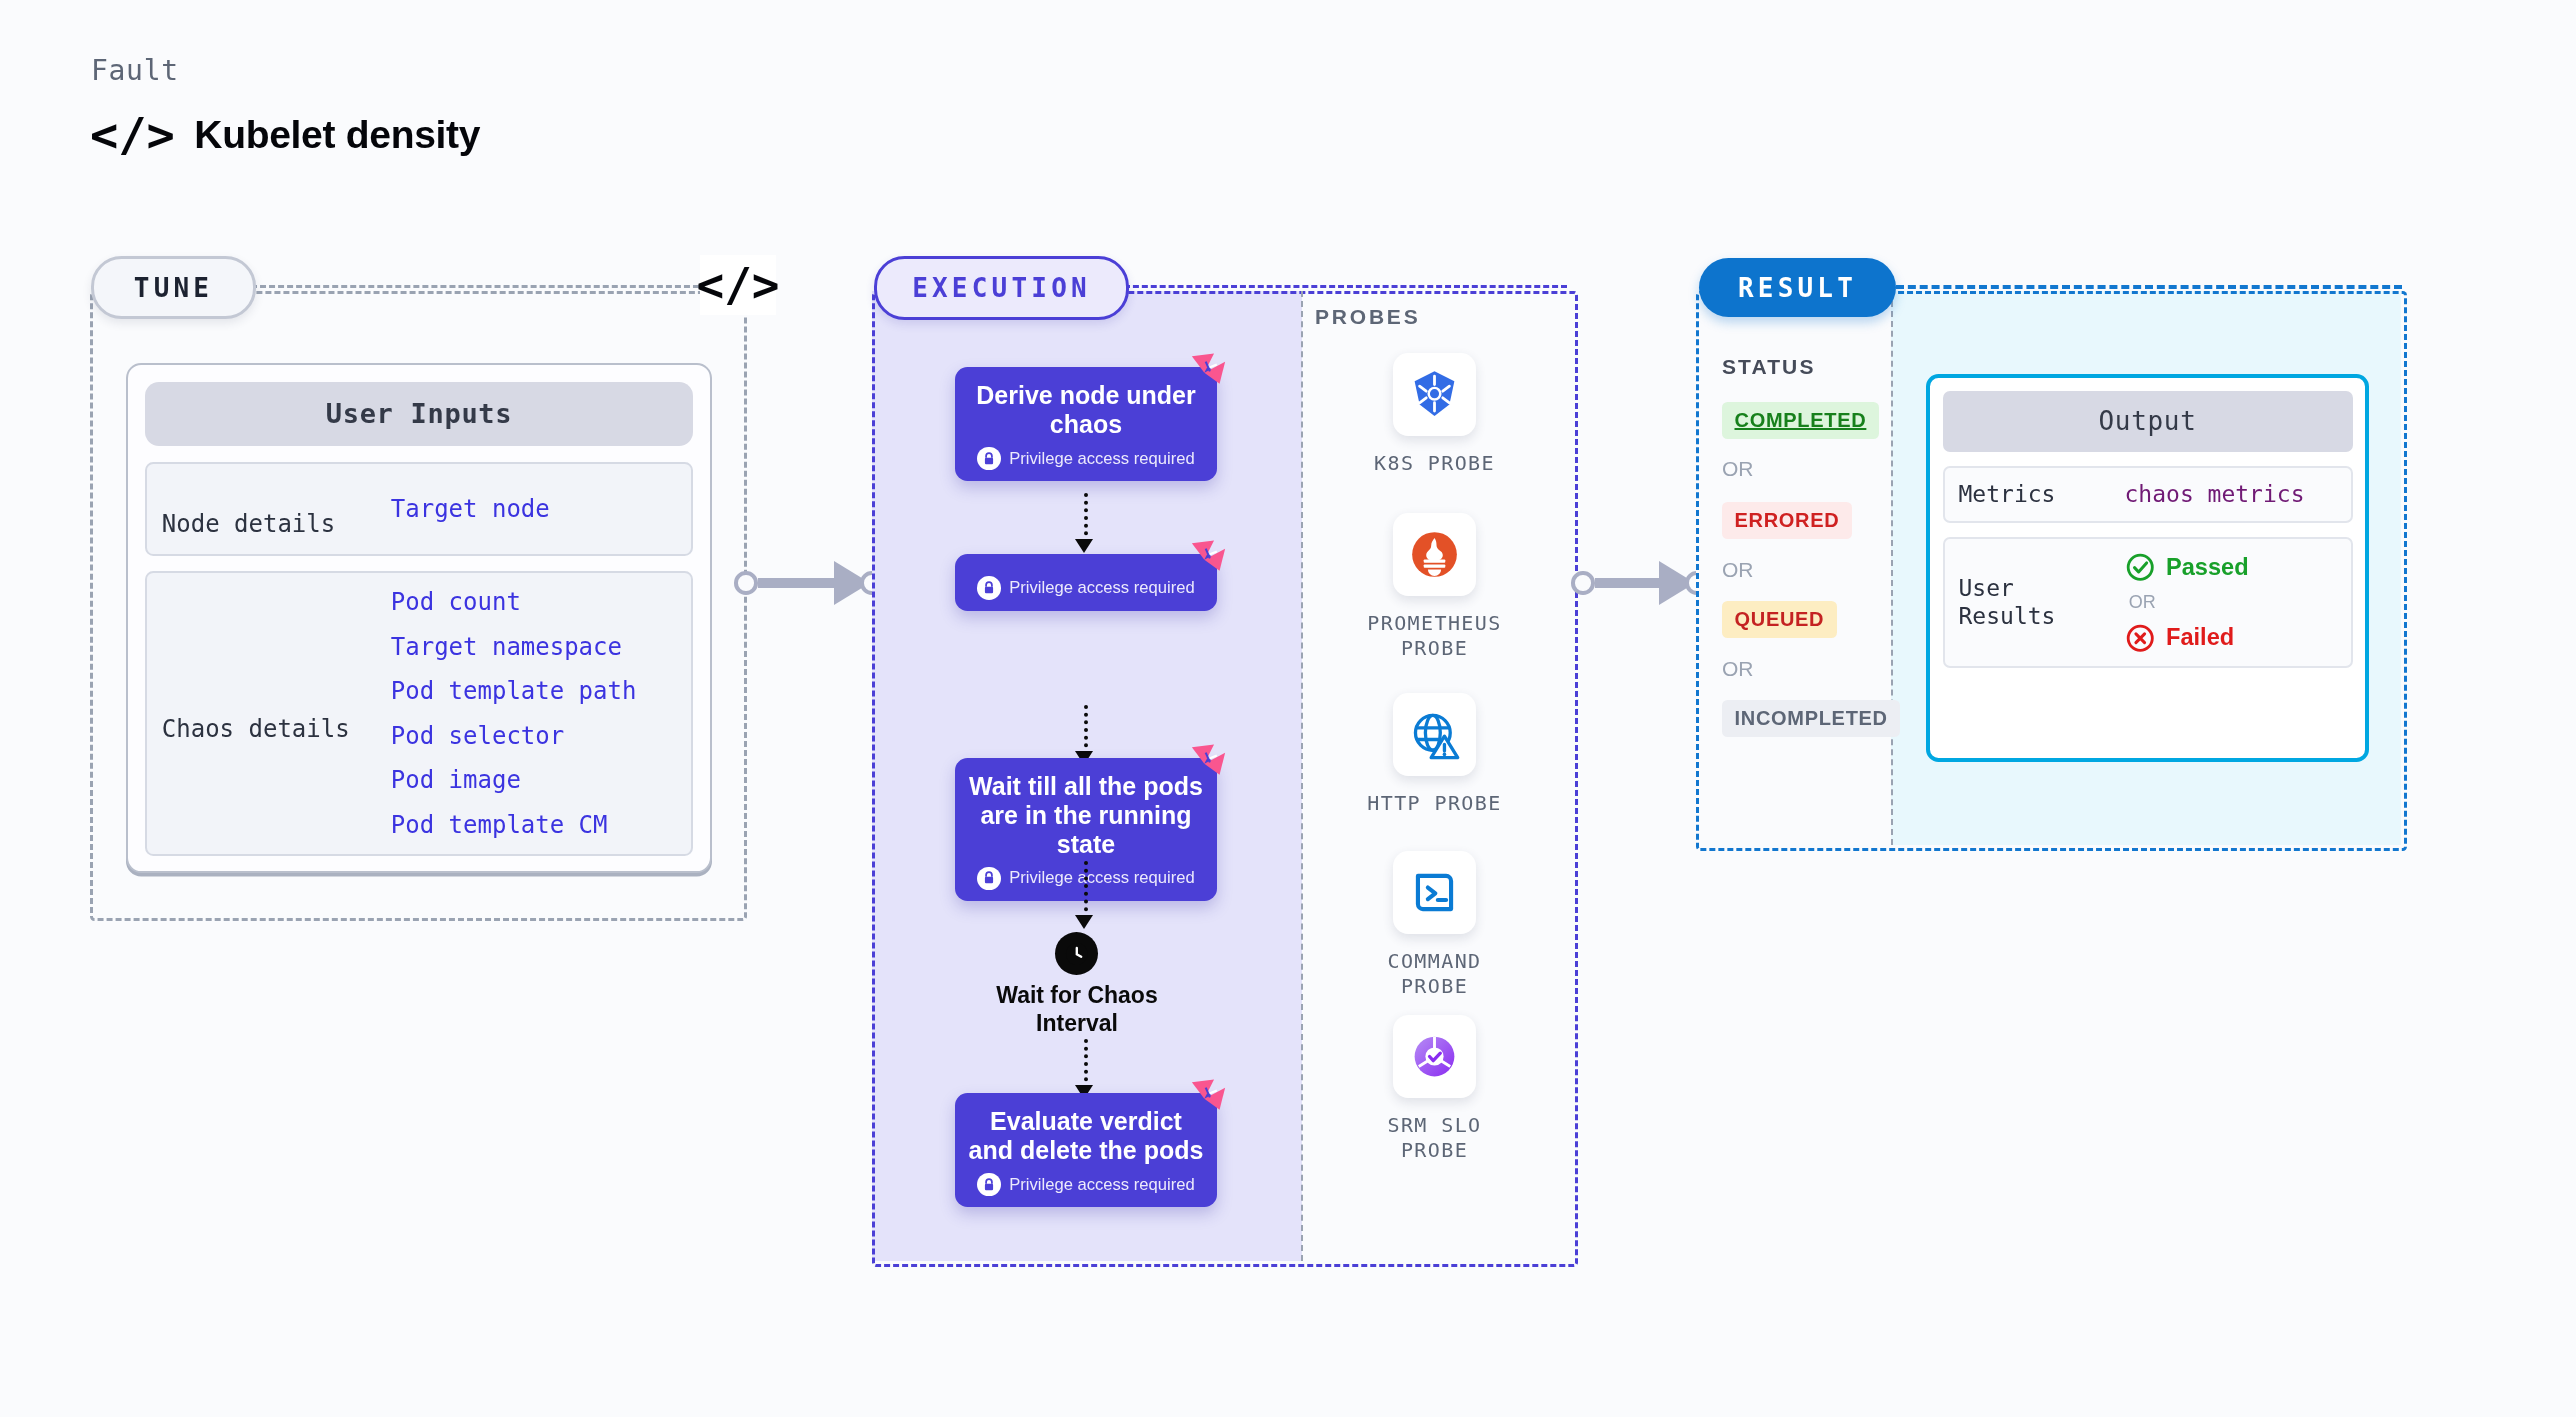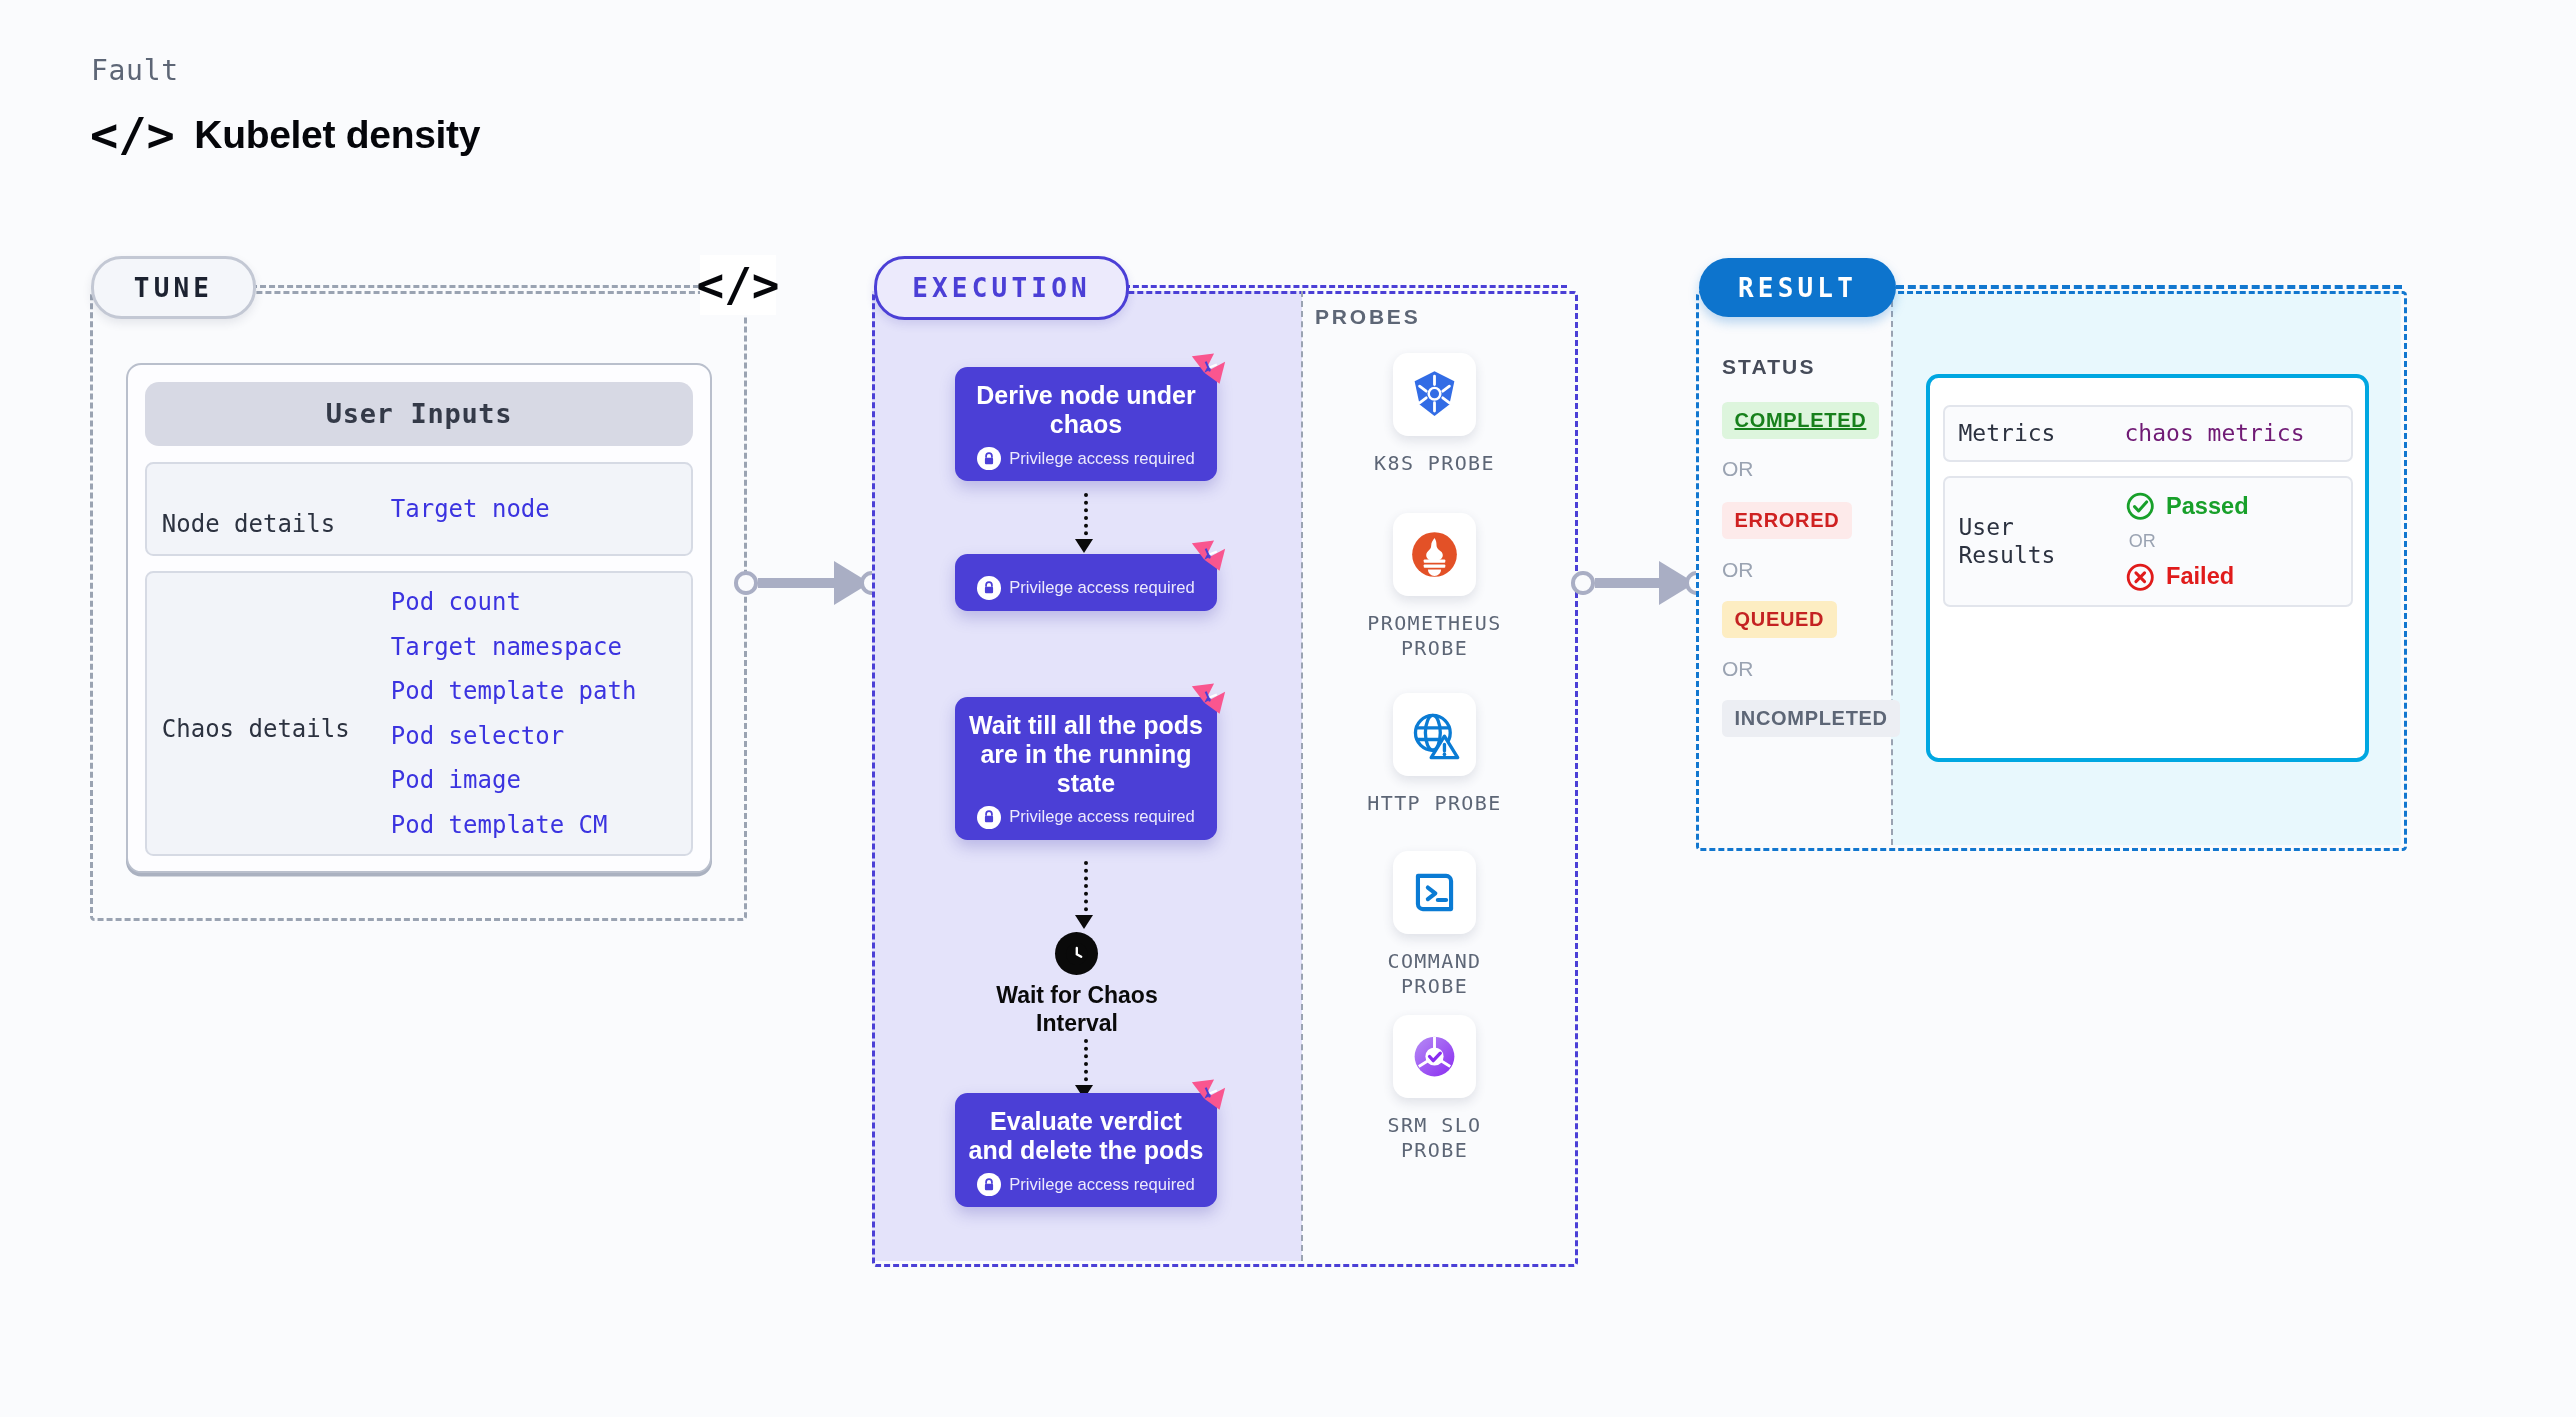--- a/index.html
+++ b/index.html
@@ -195,21 +195,21 @@
           <path d="M7 10V7a5 5 0 0110 0v3" stroke="#4b3fd6" stroke-width="3" fill="none"></path>
           <rect x="5" y="10" width="14" height="11" rx="2" fill="#4b3fd6"></rect>
         </svg>
       </span>
     <span class="ptext">Privilege access required</span>
   </div>
 </div>
 <div class="arrow-v" style="left:1084px;top:705px;height:50px;"></div>
 <div class="arrow-head" style="left:1075px;top:751px;"></div>
 
-<div class="exec-node" style="left:955px;top:697px;">
+<div class="exec-node" style="left:955px;top:758px;">
   <svg class="badge-tri" viewBox="0 0 56 52">
     <path d="M4 6 L36 2 L22 30 Z" fill="#f9568f"></path>
       <path d="M52 14 L44 46 L22 30 Z" fill="#f9568f"></path>
     <path d="M24 14 L30 28" stroke="#4b3fd6" stroke-width="3" fill="none"></path>
       <path d="M30 22 L40 18" stroke="#ffffff" stroke-width="3" fill="none"></path>
   </svg>
   <div class="title">Wait till all the pods are in the running state</div>
   <div class="priv">
     <span class="lock">
         <svg viewBox="0 0 24 24">
@@ -343,20 +343,23 @@
 
 <div class="status-chip" style="top:402px;background:#ddf5dd;color:#17801c;text-decoration:underline;">COMPLETED</div>
 <div class="or-text" style="top:457px;">OR</div>
 <div class="status-chip" style="top:502px;background:#fdeaea;color:#cf2121;">ERRORED</div>
 <div class="or-text" style="top:558px;">OR</div>
 <div class="status-chip" style="top:601px;background:#fdedc2;color:#c42222;">QUEUED</div>
 <div class="or-text" style="top:657px;">OR</div>
 <div class="status-chip" style="top:700px;background:#eceef3;color:#5d6676;">INCOMPLETED</div>
 
 <div class="abs" id="output-card">
+  <div id="output-header">
+      <span>Output</span>
+    </div>
 
   <div class="out-box">
     <div class="out-label">Metrics</div>
     <div class="out-val-link">chaos metrics</div>
   </div>
 
   <div class="out-box">
     <div class="out-label">User Results</div>
     <div class="pr-col">
       <div class="pr-row">

